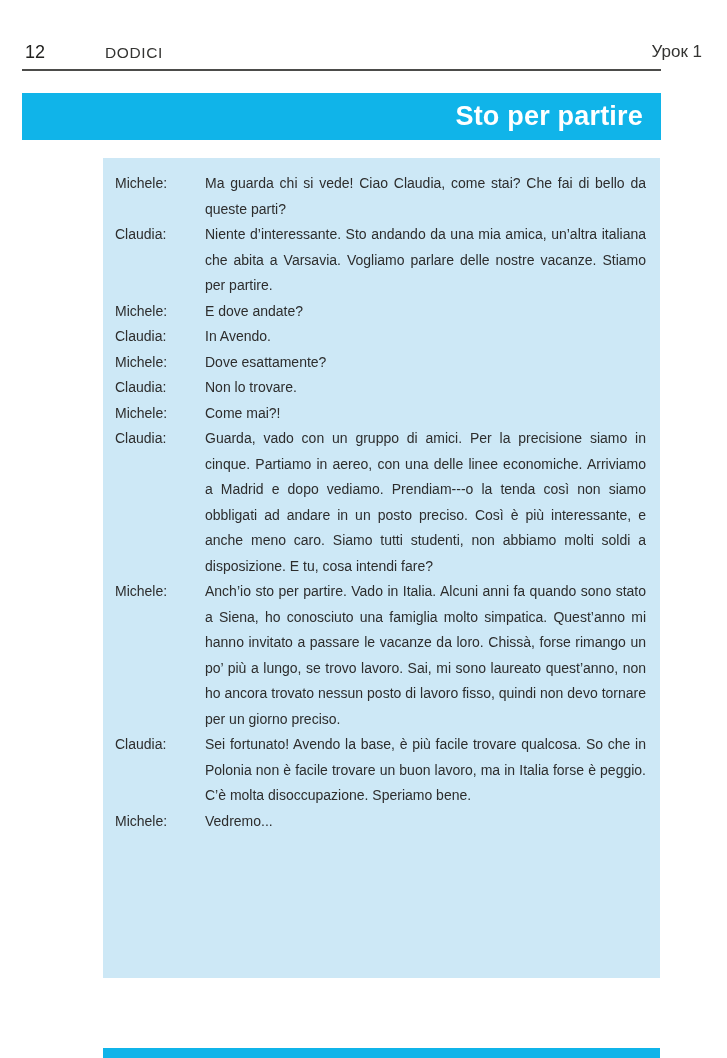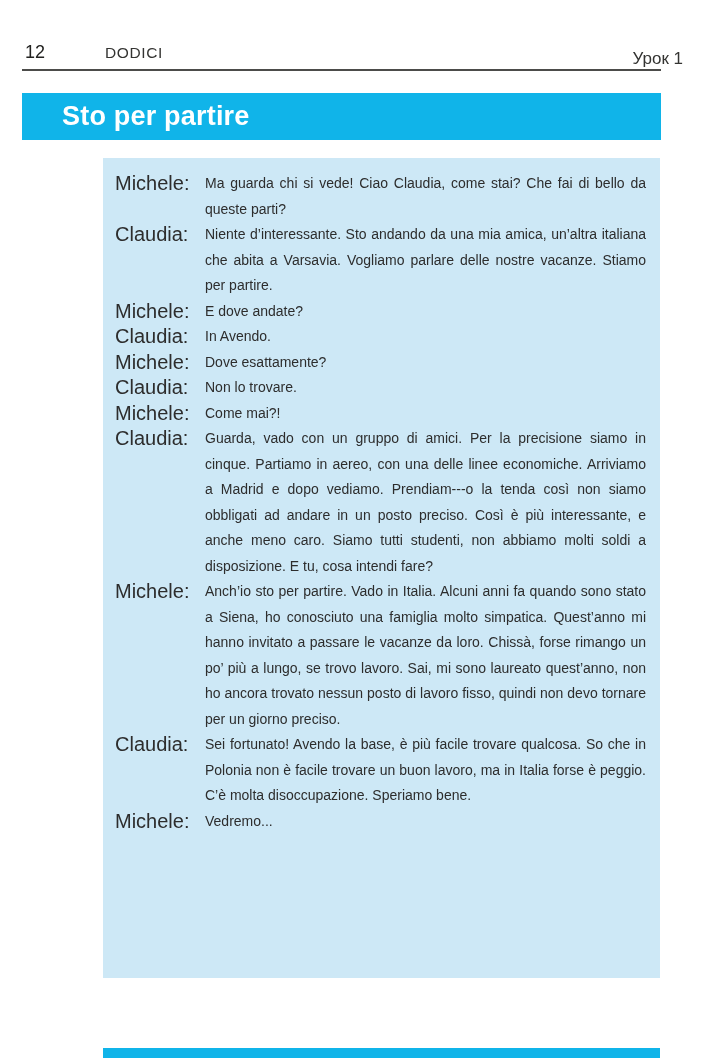--- a/index.html
+++ b/index.html
@@ -24,44 +24,43 @@
   .page-number-word {
     position: absolute;
     left: 105px;
     top: 44px;
     font-size: 15.5px;
     letter-spacing: 0.6px;
     color: #343432;
   }
   .lesson-label {
     position: absolute;
-    right: 44px;
+    right: 25px;
     top: 42px;
     font-size: 17px;
     color: #343432;
-    margin-top: 7px;
   }
   .header-rule {
     position: absolute;
     left: 22px;
     top: 69px;
     width: 639px;
     height: 2px;
     background: #4c4c4a;
   }
   
   .banner {
     position: absolute;
     left: 22px;
     top: 93px;
     width: 639px;
     height: 47px;
     background: #10b4e9;
     box-sizing: border-box;
-    text-align: left;
+    text-align: right;
     padding-right: 18px;
     padding-left: 40px;
   }
   .banner .title {
     display: inline-block;
     line-height: 47px;
     font-size: 27px;
     font-weight: bold;
     color: #ffffff;
     letter-spacing: 0.2px;
@@ -75,21 +74,21 @@
     min-height: 820px;
     background: #cde8f6;
     box-sizing: border-box;
     padding: 13px 14px 12px 12px;
   }
   .dialog-row {
     display: grid;
     grid-template-columns: 90px 1fr;
   }
   .speaker {
-    font-size: 20px;
+    font-size: 14px;
     line-height: 25.5px;
     color: #2d2d2d;
     text-align: left;
   }
   .speech {
     font-size: 14px;
     line-height: 25.5px;
     color: #2d2d2d;
     text-align: justify;
     text-justify: inter-word;

